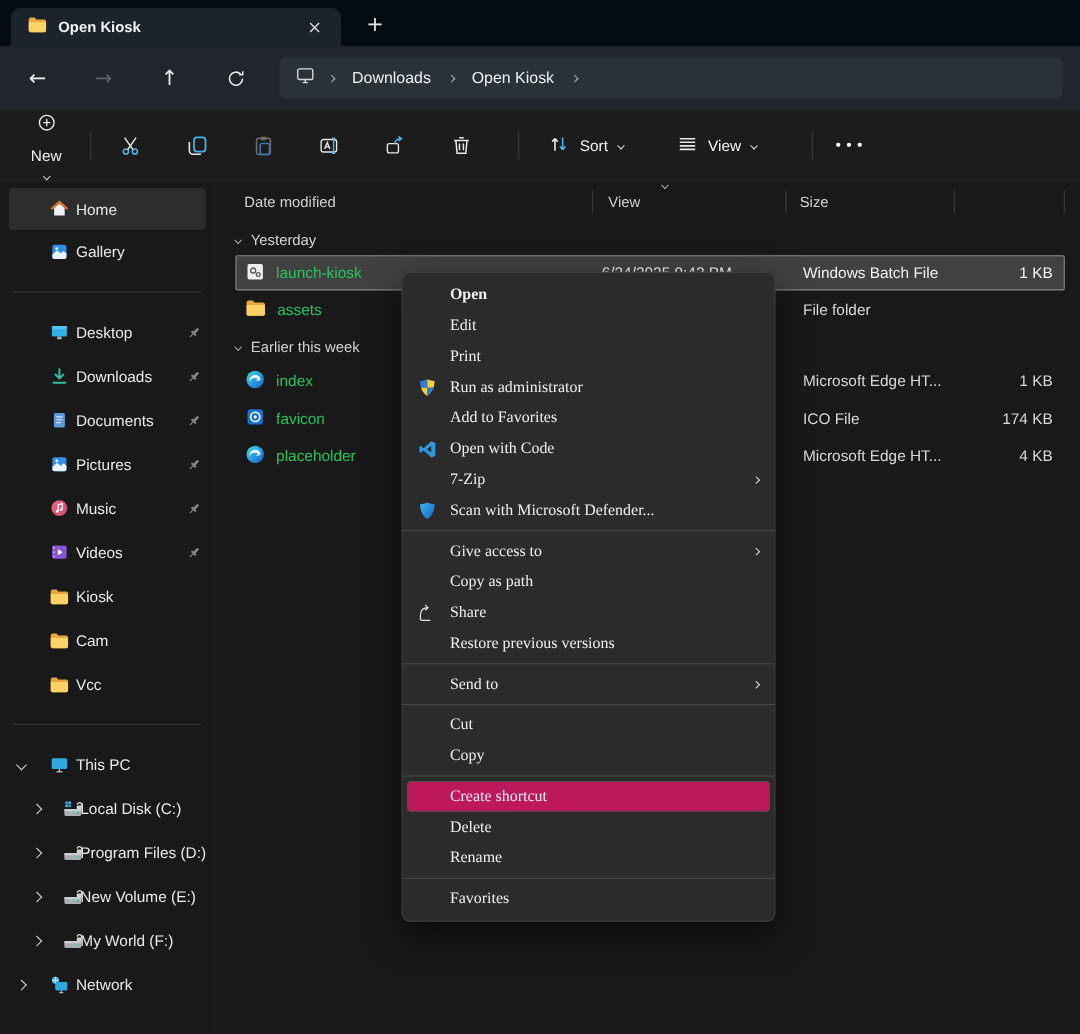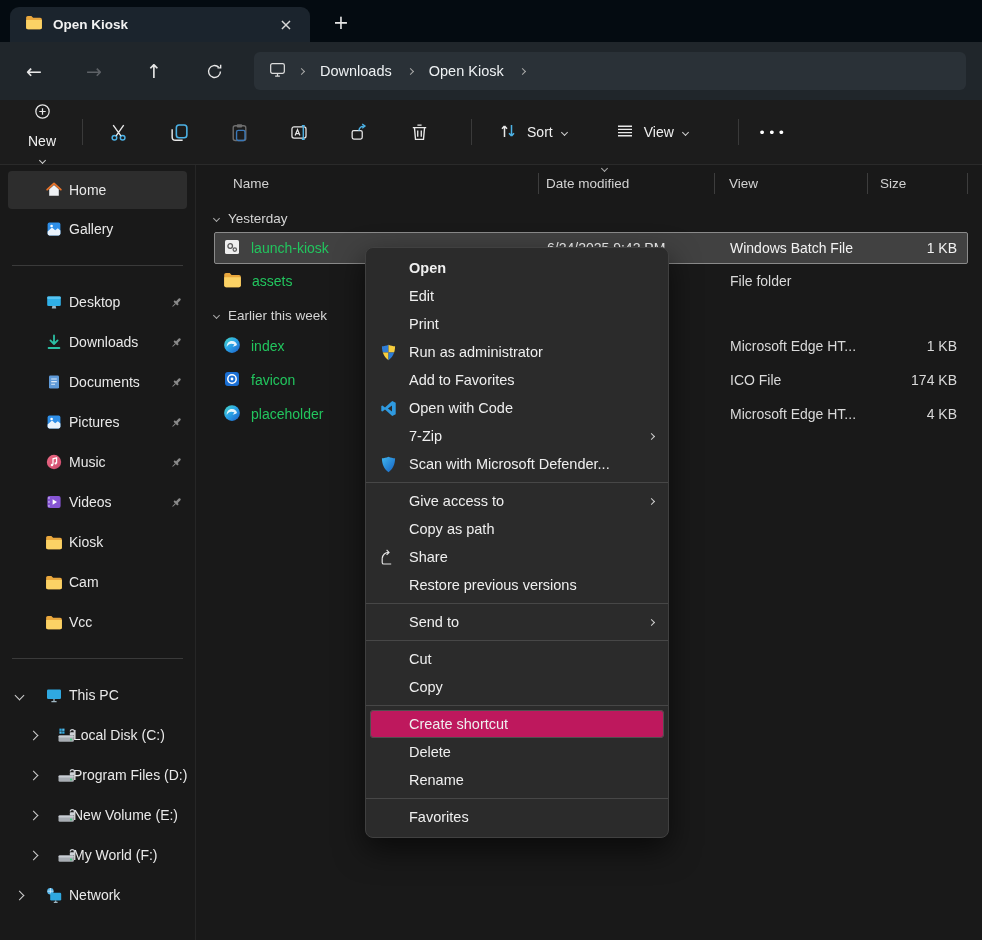--- a/index.html
+++ b/index.html
@@ -75,23 +75,23 @@
   .grow{height:28px;display:flex;align-items:center;gap:9px;color:#d4d4d4;font-size:13.5px;margin-top:3px;}
   .frow{display:grid;grid-template-columns:324px 176px 153px 1fr;height:34px;align-items:center;
        border:1px solid transparent;border-radius:2px;color:#d9d9d9;}
   .frow.selected{background:#414141;border-color:#8a8a8a;color:#f2f2f2;}
   .fname{display:flex;align-items:center;gap:10px;padding-left:8px;color:#22c55e;white-space:nowrap;}
   .fdate{padding-left:8px;white-space:nowrap;}
   .ftype{padding-left:15px;white-space:nowrap;}
   .fsize{justify-self:end;padding-right:10px;white-space:nowrap;}
 
   
-  .menu{position:absolute;left:365px;top:247px;width:304px;background:#2b2b2b;border:1px solid #404040;
+  .menu{position:absolute;left:365px;top:247px;width:340px;background:#2b2b2b;border:1px solid #404040;
        border-radius:8px;box-shadow:0 12px 30px rgba(0,0,0,.6);padding:6px 0;z-index:10;
-       font-size:14.5px;color:#efefef;}
+       font-size:14.5px;color:#efefef;font-family:Liberation Serif, serif;}
   .mi{position:relative;height:28px;display:flex;align-items:center;padding:0 14px 0 43px;}
   .mi.bold{font-weight:700;}
   .mi .mic{position:absolute;left:12px;width:20px;height:20px;display:flex;align-items:center;justify-content:center;}
   .mi .sub{margin-left:auto;}
   .mi.hover{background:#be185d;box-shadow:inset 0 0 0 1px #4f4f4f;border-radius:4px;margin:0 4px;padding-left:39px;}
   .msep{height:1px;background:#474747;margin:4px 0;}
 </style>
 </head>
 <body>
 
@@ -473,21 +473,20 @@
             <rect x="5.2" y="6.8" width="11" height="7.6" rx="1.2" fill="#2fa8e0"></rect>
             <path d="M8.8 16.4h3.8M10.7 14.4v2" stroke="#9fb6c2" stroke-width="1.2"></path>
           </svg>
       </span>
       <span class="lbl">Network</span>
     </div>
   </aside>
 
   <section class="flist">
     <div class="cols">
-      <span class="c-name">Name</span>
       <span class="c-date">Date modified</span>
       <span class="c-type">View</span>
       <span class="c-size">Size</span>
       <span class="sortmark chv d sm dim"></span>
       <span class="cdiv" style="left:324px"></span>
       <span class="cdiv" style="left:500px"></span>
       <span class="cdiv" style="left:653px"></span>
       <span class="cdiv" style="left:753px"></span>
     </div>
 

